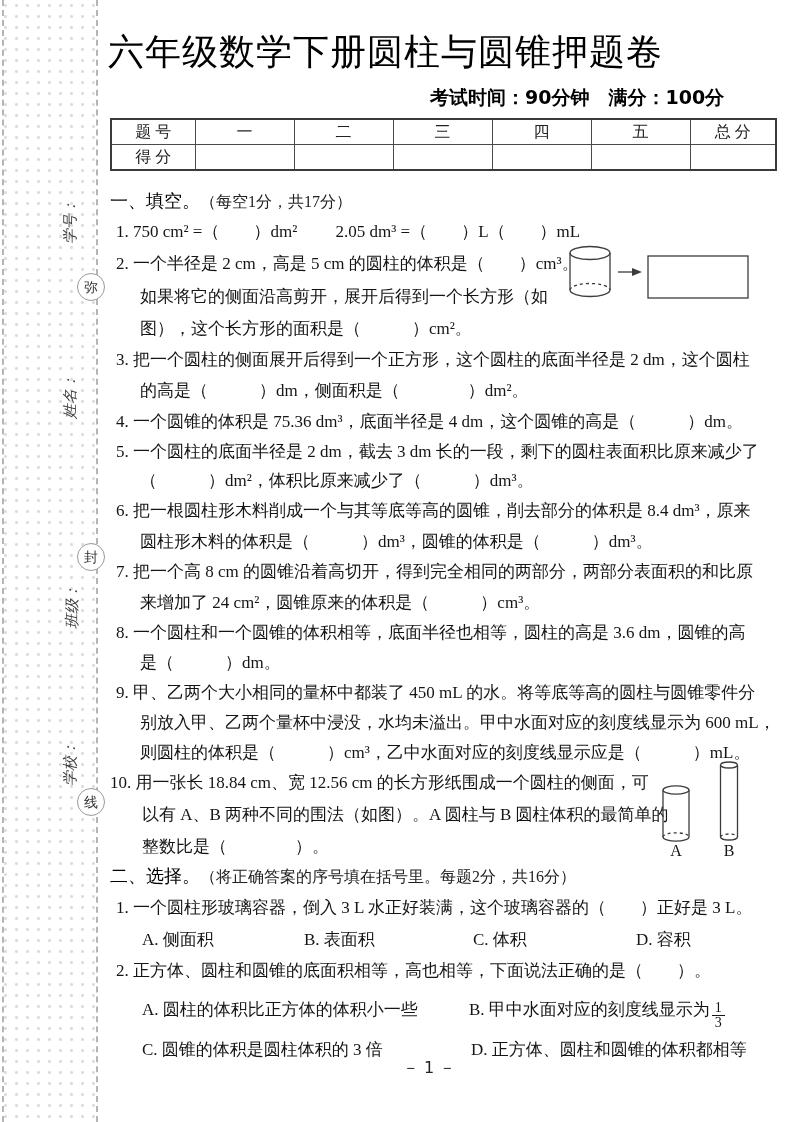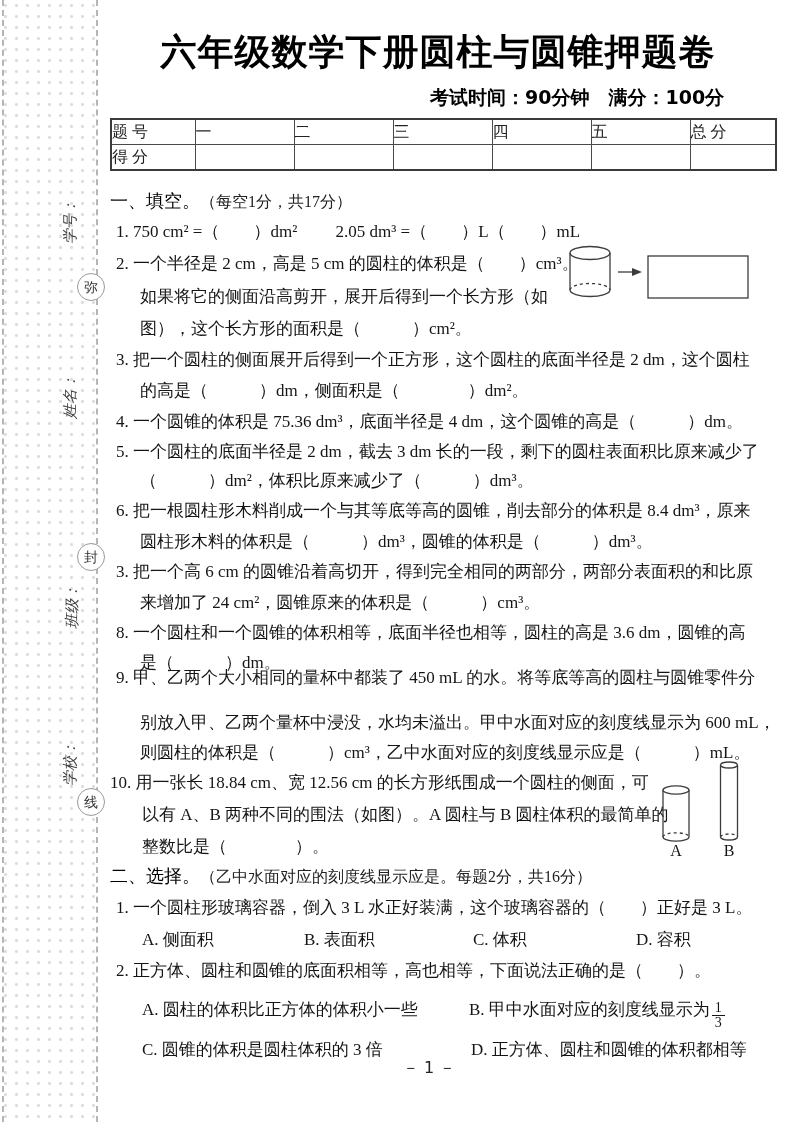--- a/index.html
+++ b/index.html
@@ -10,28 +10,28 @@
             background-image:radial-gradient(circle,#dcdcdc 1.3px,transparent 1.6px);
             background-size:11px 11px;}
   .edge-dash{position:absolute;top:0;height:1122px;width:0;border-left:2px dashed #b5b5b5;}
   .vlabel{position:absolute;width:72px;text-align:center;white-space:nowrap;
           font-family:"DejaVu Serif",serif;font-style:italic;font-size:15px;color:#3d3d3d;
           transform:rotate(-90deg);}
   .seal-circle{position:absolute;width:26px;height:26px;border:1px solid #9a9a9a;border-radius:50%;
           background:#fff;font-size:14px;line-height:26px;text-align:center;color:#333;
           font-family:"DejaVu Serif",serif;z-index:3;}
   
-  .title{position:absolute;left:100px;top:28px;width:676px;text-align:center;
-         font-family:"DejaVu Sans",sans-serif;font-weight:bold;font-size:36px;letter-spacing:1px;color:#000;}
+  .title{position:absolute;left:108px;top:28px;width:676px;
+         font-family:"DejaVu Sans",sans-serif;font-weight:normal;font-size:36px;letter-spacing:1px;color:#000;}
   .exam-info{position:absolute;left:430px;top:85px;font-family:"DejaVu Sans",sans-serif;
          font-weight:bold;font-size:19px;color:#000;}
   
   table.score{position:absolute;left:110px;top:118px;width:665px;border-collapse:collapse;
          table-layout:fixed;font-size:16px;color:#222;border:2px solid #3a3a3a;}
-  table.score td{border:1px solid #4a4a4a;height:24px;text-align:left;padding:0;}
+  table.score td{border:1px solid #4a4a4a;height:24px;text-align:center;padding:0;}
   
   .ln{position:absolute;white-space:nowrap;font-size:17px;line-height:23px;}
   .hbold{font-family:"DejaVu Sans",sans-serif;font-weight:normal;font-size:18px;color:#000;}
   .hnote{font-size:16px;color:#222;text-align:right;}
   
   .frac{display:inline-block;vertical-align:-12px;text-align:center;font-size:14px;line-height:14px;margin-left:2px;}
   .frac .num{display:block;border-bottom:1.4px solid #151515;padding:0 3px;}
   .frac .den{display:block;padding:0 3px;}
   
   svg{position:absolute;overflow:visible;}
@@ -123,27 +123,27 @@
   <div class="ln" style="left:140px;top:379px">的高是（　　　）dm，侧面积是（　　　　）dm²。</div>
 
   <div class="ln" style="left:116px;top:410px">4.  一个圆锥的体积是 75.36 dm³，底面半径是 4 dm，这个圆锥的高是（　　　）dm。</div>
 
   <div class="ln" style="left:116px;top:440px">5.  一个圆柱的底面半径是 2 dm，截去 3 dm 长的一段，剩下的圆柱表面积比原来减少了</div>
   <div class="ln" style="left:140px;top:469px">（　　　）dm²，体积比原来减少了（　　　）dm³。</div>
 
   <div class="ln" style="left:116px;top:499px">6.  把一根圆柱形木料削成一个与其等底等高的圆锥，削去部分的体积是 8.4 dm³，原来</div>
   <div class="ln" style="left:140px;top:530px">圆柱形木料的体积是（　　　）dm³，圆锥的体积是（　　　）dm³。</div>
 
-  <div class="ln" style="left:116px;top:560px">3.  把一个高 6 cm 的圆锥沿着高切开，得到完全相同的两部分，两部分表面积的和比原</div>
+  <div class="ln" style="left:116px;top:560px">7.  把一个高 8 cm 的圆锥沿着高切开，得到完全相同的两部分，两部分表面积的和比原</div>
   <div class="ln" style="left:140px;top:591px">来增加了 24 cm²，圆锥原来的体积是（　　　）cm³。</div>
 
   <div class="ln" style="left:116px;top:621px">8.  一个圆柱和一个圆锥的体积相等，底面半径也相等，圆柱的高是 3.6 dm，圆锥的高</div>
   <div class="ln" style="left:140px;top:651px">是（　　　）dm。</div>
 
-  <div class="ln" style="left:116px;top:666px">9.  甲、乙两个大小相同的量杯中都装了 450 mL 的水。将等底等高的圆柱与圆锥零件分</div>
+  <div class="ln" style="left:116px;top:681px">9.  甲、乙两个大小相同的量杯中都装了 450 mL 的水。将等底等高的圆柱与圆锥零件分</div>
   <div class="ln" style="left:140px;top:711px">别放入甲、乙两个量杯中浸没，水均未溢出。甲中水面对应的刻度线显示为 600 mL，</div>
   <div class="ln" style="left:140px;top:741px">则圆柱的体积是（　　　）cm³，乙中水面对应的刻度线显示应是（　　　）mL。</div>
 
   <div class="ln" style="left:110px;top:771px">10.  用一张长 18.84 cm、宽 12.56 cm 的长方形纸围成一个圆柱的侧面，可</div>
   <div class="ln" style="left:142px;top:803px">以有 A、B 两种不同的围法（如图）。A 圆柱与 B 圆柱体积的最简单的</div>
   <div class="ln" style="left:142px;top:835px">整数比是（　　　　）。</div>
 
   <svg style="left:653px;top:757px" width="100" height="86">
     <g>
       <ellipse cx="23" cy="33" rx="13" ry="4.2"></ellipse>
@@ -157,21 +157,21 @@
       <line x1="67.5" y1="8" x2="67.5" y2="80"></line>
       <line x1="84.5" y1="8" x2="84.5" y2="80"></line>
       <path d="M67.5,80 A8.5,3 0 0 0 84.5,80"></path>
       <path d="M67.5,80 A8.5,3 0 0 1 84.5,80" stroke-dasharray="3,3"></path>
     </g>
   </svg>
   <div class="figlabel" style="left:665px;top:842px">A</div>
   <div class="figlabel" style="left:718px;top:842px">B</div>
 
   <div class="ln" style="left:110px;top:864px">
-    <span class="hbold">二、选择。</span><span class="hnote">（乙中水面对应的刻度线显示应是。每题2分，共16分）</span>
+    <span class="hbold">二、选择。</span><span class="hnote">（将正确答案的序号填在括号里。每题2分，共16分）</span>
   </div>
 
   <div class="ln" style="left:116px;top:896px">1.  一个圆柱形玻璃容器，倒入 3 L 水正好装满，这个玻璃容器的（　　）正好是 3 L。</div>
   <div class="ln" style="left:142px;top:928px">A.  侧面积</div>
   <div class="ln" style="left:304px;top:928px">B.  表面积</div>
   <div class="ln" style="left:473px;top:928px">C.  体积</div>
   <div class="ln" style="left:636px;top:928px">D.  容积</div>
 
   <div class="ln" style="left:116px;top:959px">2.  正方体、圆柱和圆锥的底面积相等，高也相等，下面说法正确的是（　　）。</div>
   <div class="ln" style="left:142px;top:998px">A.  圆柱的体积比正方体的体积小一些</div>

